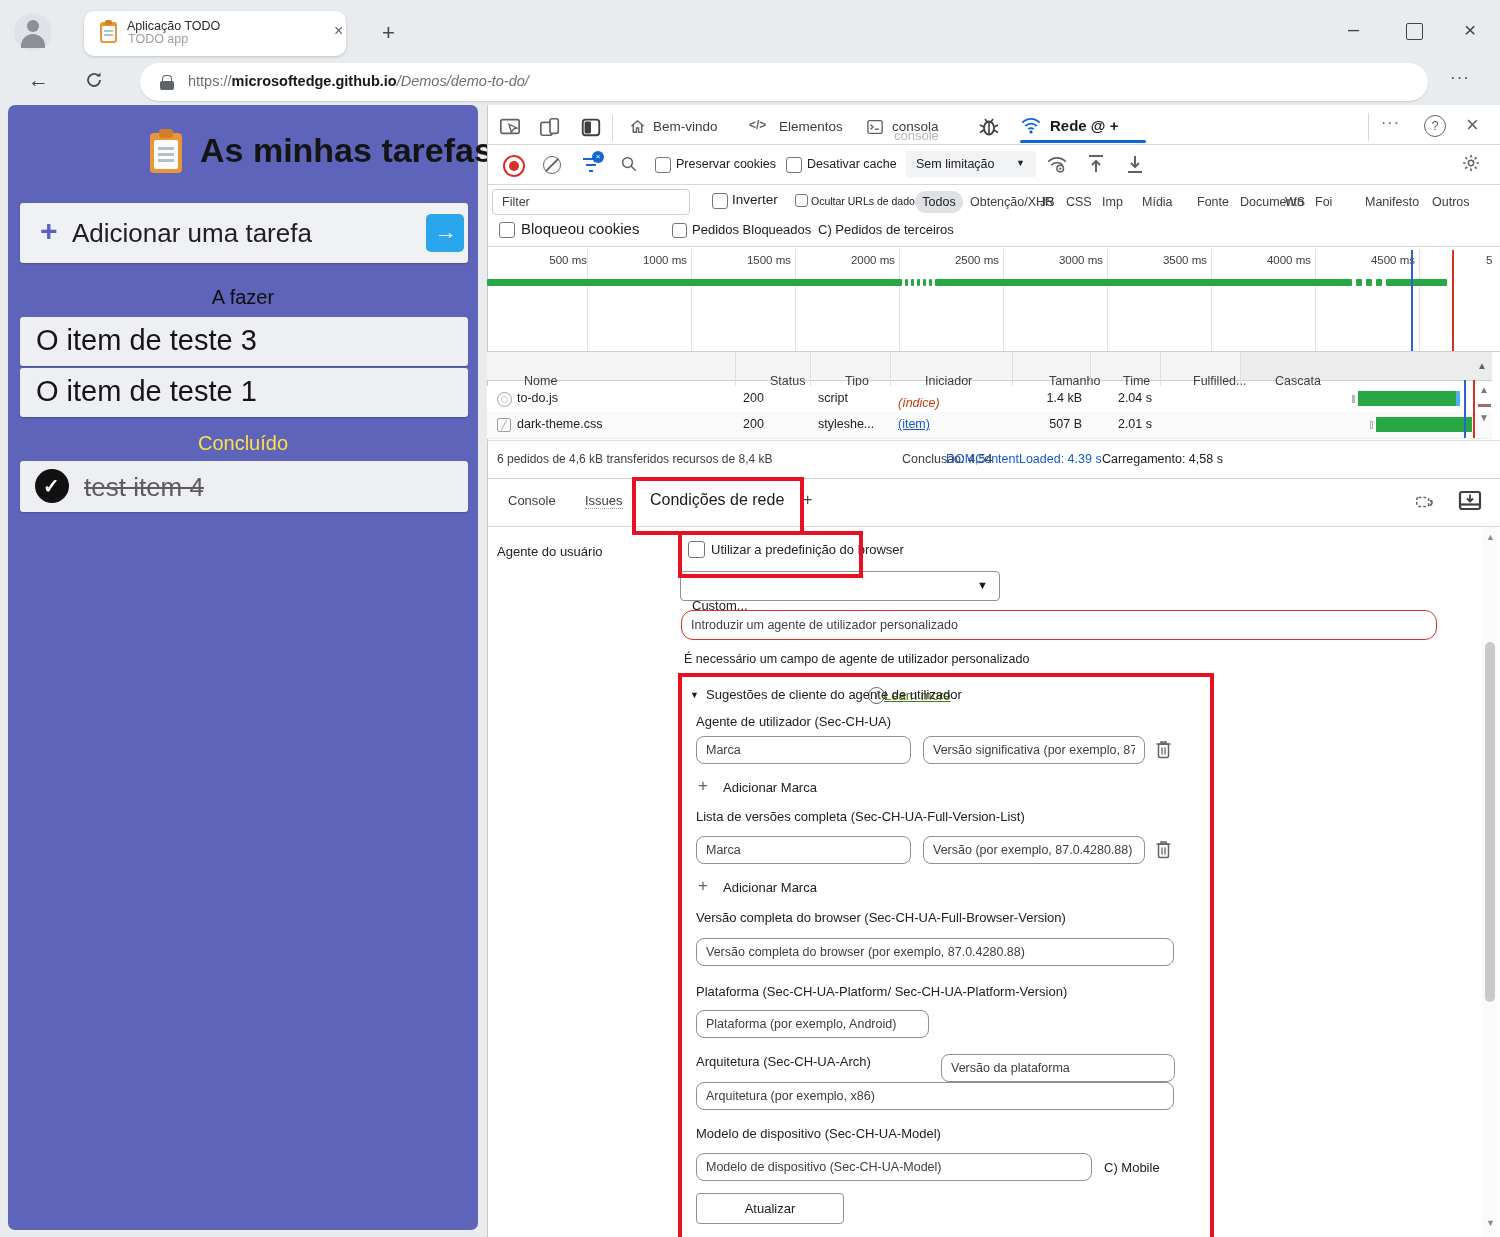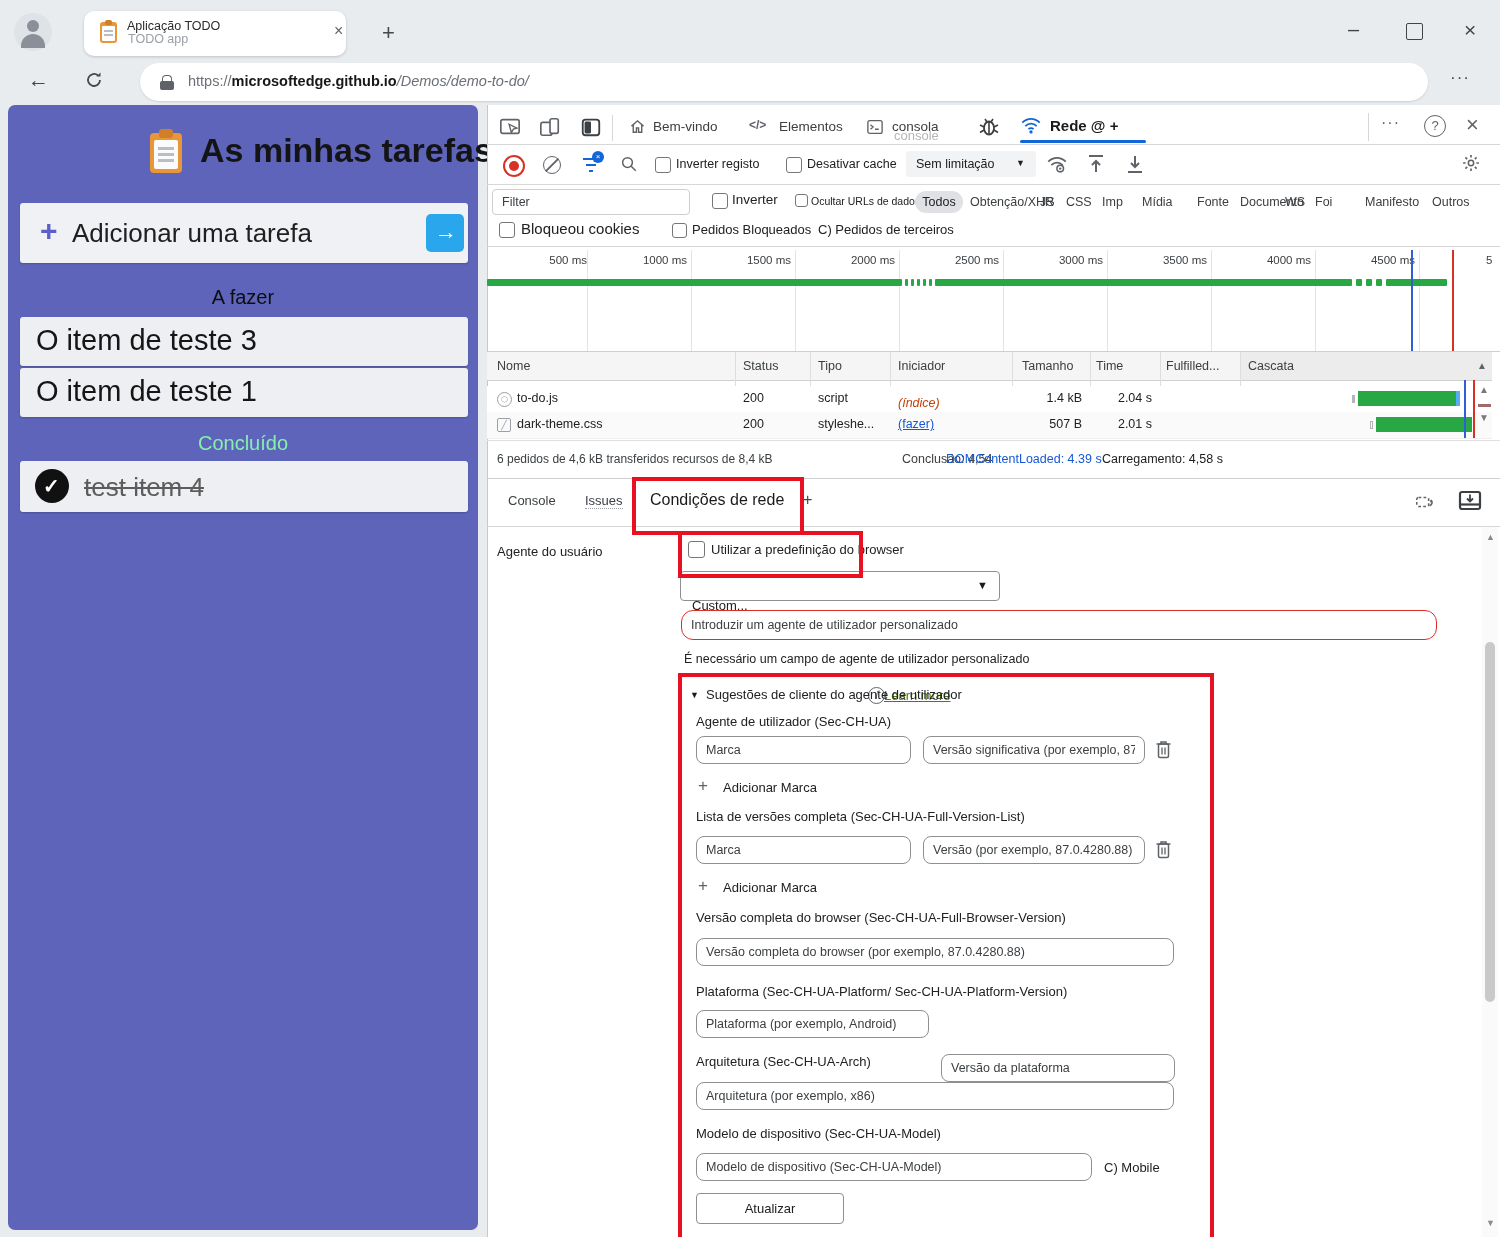--- a/index.html
+++ b/index.html
@@ -8,21 +8,21 @@
   .abs{position:absolute;}
   .cb{position:absolute;width:14px;height:14px;border:1.5px solid #767676;border-radius:3px;background:#fff;}
   .ti{position:absolute;border:1px solid #8f8f8f;border-radius:8px;background:#fff;
     font-family:"Liberation Sans",sans-serif;font-size:12.5px;color:#202124;padding:0 9px;box-sizing:border-box;}
   .ti::placeholder{color:#3c4043;opacity:1;}
   .lbl{position:absolute;font-size:13px;color:#202124;white-space:nowrap;}
   .redbox{position:absolute;border:4px solid #e81123;pointer-events:none;}
   .vline{position:absolute;width:1px;background:#e4e4e4;}
   .grn{position:absolute;height:7px;background:#28a745;border-radius:1px;}
   .tabtxt{font-size:13.5px;color:#3c4043;white-space:nowrap;}
-  .hdrcell{position:absolute;font-size:12.5px;color:#3c4043;top:359px;white-space:nowrap;}
+  .hdrcell{position:absolute;font-size:12.5px;color:#3c4043;top:374px;white-space:nowrap;margin-left:27px;}
   .cell{position:absolute;font-size:12.5px;color:#202124;white-space:nowrap;}
   .pill{position:absolute;font-size:12.5px;color:#3c4043;top:195px;white-space:nowrap;}
   svg{display:block;}
 </style>
 </head>
 <body>
 
 <div id="screen">
 
   <div class="abs" style="left:14px;top:13px;width:38px;height:38px;border-radius:50%;background:#dfe2e6;">
@@ -86,21 +86,21 @@
 
     <div class="abs" style="left:0;top:181px;width:470px;text-align:center;font-size:20px;color:#0e0e0e;">A fazer</div>
 
     <div class="abs" style="left:12px;top:212px;width:448px;height:49px;background:#edeff2;border-radius:3px;box-shadow:0 1px 2px rgba(0,0,0,.2);">
       <div class="abs" style="left:16px;top:7px;font-size:29px;color:#151515;">O item de teste 3</div>
     </div>
     <div class="abs" style="left:12px;top:263px;width:448px;height:49px;background:#edeff2;border-radius:3px;box-shadow:0 1px 2px rgba(0,0,0,.2);">
       <div class="abs" style="left:16px;top:7px;font-size:29px;color:#151515;">O item de teste 1</div>
     </div>
 
-    <div class="abs" style="left:0;top:327px;width:470px;text-align:center;font-size:20px;color:#86efac;">Concluído</div>
+    <div class="abs" style="left:0;top:327px;width:470px;text-align:center;font-size:20px;color:#fde047;">Concluído</div>
 
     <div class="abs" style="left:12px;top:356px;width:448px;height:51px;background:#edeff2;border-radius:3px;box-shadow:0 1px 2px rgba(0,0,0,.2);">
       <div class="abs" style="left:15px;top:8px;width:34px;height:34px;border-radius:50%;background:#111;">
         <div class="abs" style="left:8px;top:5px;font-size:20px;font-weight:700;color:#fff;">✓</div>
       </div>
       <div class="abs" style="left:64px;top:11px;font-size:26px;color:#5c5c5c;text-decoration:line-through;">test item 4</div>
     </div>
   </div>
 
   <div class="abs" style="left:487px;top:105px;width:1013px;height:1132px;background:#fff;border-left:1px solid #c8c8c8;"></div>
@@ -179,21 +179,21 @@
     <div class="abs" style="left:6px;top:12px;width:4px;height:2.4px;background:#1266d8;"></div>
     <div class="abs" style="left:9px;top:-7px;width:12px;height:12px;background:#1266d8;border-radius:50%;color:#fff;font-size:8px;text-align:center;line-height:12px;">×</div>
   </div>
   <div class="abs" style="left:620px;top:155px;">
     <svg width="18" height="18" viewBox="0 0 24 24">
         <circle cx="10" cy="10" r="6.5" fill="none" stroke="#5f6368" stroke-width="2"></circle>
         <path d="M15 15l6 6" stroke="#5f6368" stroke-width="2"></path>
       </svg>
   </div>
   <div class="cb" style="left:655px;top:157px;"></div>
-  <div class="lbl" style="left:676px;top:157px;font-size:12.5px;">Inverter registo</div>
+  <div class="lbl" style="left:676px;top:157px;font-size:12.5px;">Preservar cookies</div>
   <div class="cb" style="left:786px;top:157px;"></div>
   <div class="lbl" style="left:807px;top:157px;font-size:12.5px;">Desativar cache</div>
   <div class="abs" style="left:906px;top:151px;width:130px;height:26px;background:#f1f3f4;border-radius:3px;">
     <span class="abs" style="left:10px;top:6px;font-size:12.5px;color:#202124;">Sem limitação</span>
     <span class="abs" style="left:110px;top:7px;font-size:9px;color:#202124;">▼</span>
   </div>
   <div class="abs" style="left:1046px;top:153px;">
     <svg width="22" height="22" viewBox="0 0 24 24">
         <path d="M2.5 9.5C8 4 16 4 21.5 9.5" fill="none" stroke="#5f6368" stroke-width="2"></path>
         <path d="M5.8 13.2c3.6-3.6 8.8-3.6 12.4 0" fill="none" stroke="#5f6368" stroke-width="2"></path>
@@ -312,21 +312,21 @@
   <div class="cell" style="left:1090px;top:391px;width:62px;text-align:right;">2.04 s</div>
   <div class="abs" style="left:1352px;top:395px;width:3px;height:8px;background:#b5b5b5;"></div>
   <div class="abs" style="left:1358px;top:391px;width:98px;height:15px;background:#28a745;"></div>
   <div class="abs" style="left:1456px;top:391px;width:4px;height:15px;background:#58abf5;"></div>
 
   <div class="abs" style="left:487px;top:412px;width:1005px;height:26px;background:#fafafa;border-bottom:1px solid #efefef;"></div>
   <div class="abs" style="left:497px;top:418px;width:12px;height:12px;border:1.4px solid #9aa0a6;border-radius:2px;font-size:9px;color:#9aa0a6;text-align:center;line-height:12px;">╱</div>
   <div class="cell" style="left:517px;top:417px;">dark-theme.css</div>
   <div class="cell" style="left:743px;top:417px;">200</div>
   <div class="cell" style="left:818px;top:417px;">styleshe...</div>
-  <div class="cell" style="left:898px;top:417px;color:#1558d6;text-decoration:underline;">(fazer)</div>
+  <div class="cell" style="left:898px;top:417px;color:#1558d6;text-decoration:underline;">(item)</div>
   <div class="cell" style="left:1012px;top:417px;width:70px;text-align:right;">507 B</div>
   <div class="cell" style="left:1090px;top:417px;width:62px;text-align:right;">2.01 s</div>
   <div class="abs" style="left:1370px;top:421px;width:3px;height:8px;border:1px solid #b5b5b5;box-sizing:border-box;"></div>
   <div class="abs" style="left:1376px;top:417px;width:96px;height:15px;background:#28a745;"></div>
   <div class="abs" style="left:1464px;top:380px;width:2px;height:58px;background:#2f5fd0;"></div>
   <div class="abs" style="left:1473px;top:380px;width:2px;height:58px;background:#d93025;"></div>
   <div class="abs" style="left:1479px;top:384px;font-size:10px;color:#7a7a7a;">▲</div>
   <div class="abs" style="left:1478px;top:404px;width:13px;height:3px;background:#9e6a6a;"></div>
   <div class="abs" style="left:1479px;top:412px;font-size:10px;color:#7a7a7a;">▼</div>
   <div class="abs" style="left:487px;top:440px;width:1013px;height:1px;background:#e0e0e0;"></div>

